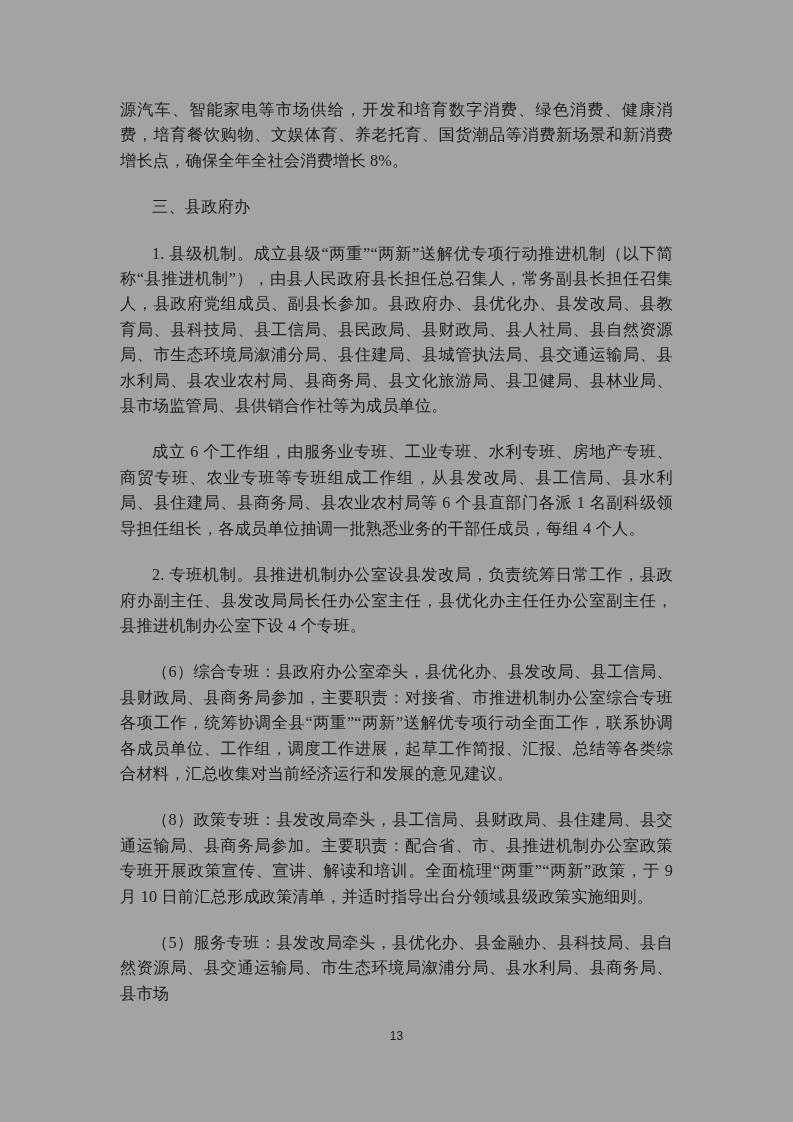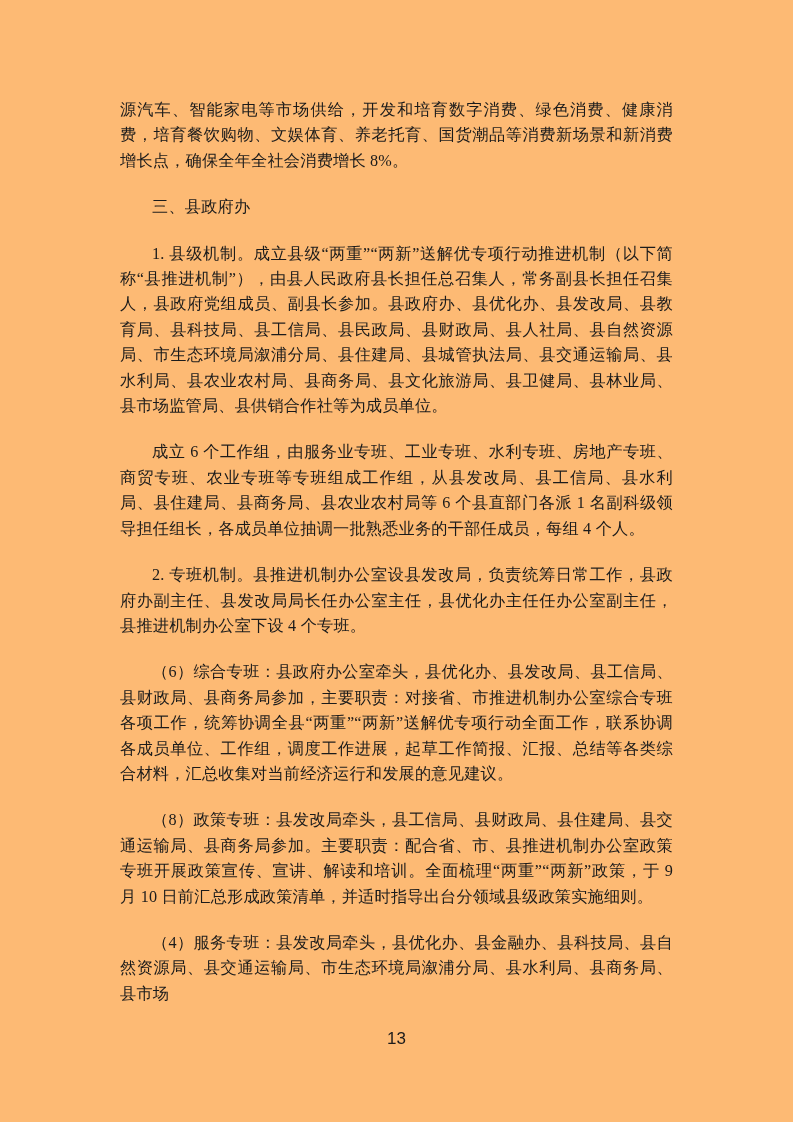--- a/index.html
+++ b/index.html
@@ -4,21 +4,21 @@
 <style>
   html, body {
     margin: 0;
     padding: 0;
     background: #ffffff;
   }
   .page {
     position: relative;
     width: 793px;
     height: 1122px;
-    background: #fdba74;
+    background: #a3a3a3;
     overflow: hidden;
   }
   .content {
     position: absolute;
     left: 120px;
     top: 98px;
     width: 553px;
     font-family: "Liberation Serif", "DejaVu Serif", serif;
     font-size: 16.2px;
     line-height: 25.4px;
@@ -33,32 +33,32 @@
   .content p.flush {
     text-indent: 0;
   }
   .page-number {
     position: absolute;
     top: 1029px;
     left: 0;
     width: 100%;
     text-align: center;
     font-family: "Liberation Sans", "DejaVu Sans", sans-serif;
-    font-size: 17px;
+    font-size: 12px;
     color: #1b1b1b;
   }
 </style>
 </head>
 <body>
 
 <div class="page">
   <div class="content">
     <p class="flush">源汽车、智能家电等市场供给，开发和培育数字消费、绿色消费、健康消费，培育餐饮购物、文娱体育、养老托育、国货潮品等消费新场景和新消费增长点，确保全年全社会消费增长 8%。</p>
     <p>三、县政府办</p>
     <p>1. 县级机制。成立县级“两重”“两新”送解优专项行动推进机制（以下简称“县推进机制”），由县人民政府县长担任总召集人，常务副县长担任召集人，县政府党组成员、副县长参加。县政府办、县优化办、县发改局、县教育局、县科技局、县工信局、县民政局、县财政局、县人社局、县自然资源局、市生态环境局溆浦分局、县住建局、县城管执法局、县交通运输局、县水利局、县农业农村局、县商务局、县文化旅游局、县卫健局、县林业局、县市场监管局、县供销合作社等为成员单位。</p>
     <p>成立 6 个工作组，由服务业专班、工业专班、水利专班、房地产专班、商贸专班、农业专班等专班组成工作组，从县发改局、县工信局、县水利局、县住建局、县商务局、县农业农村局等 6 个县直部门各派 1 名副科级领导担任组长，各成员单位抽调一批熟悉业务的干部任成员，每组 4 个人。</p>
     <p>2. 专班机制。县推进机制办公室设县发改局，负责统筹日常工作，县政府办副主任、县发改局局长任办公室主任，县优化办主任任办公室副主任，县推进机制办公室下设 4 个专班。</p>
     <p>（6）综合专班：县政府办公室牵头，县优化办、县发改局、县工信局、县财政局、县商务局参加，主要职责：对接省、市推进机制办公室综合专班各项工作，统筹协调全县“两重”“两新”送解优专项行动全面工作，联系协调各成员单位、工作组，调度工作进展，起草工作简报、汇报、总结等各类综合材料，汇总收集对当前经济运行和发展的意见建议。</p>
     <p>（8）政策专班：县发改局牵头，县工信局、县财政局、县住建局、县交通运输局、县商务局参加。主要职责：配合省、市、县推进机制办公室政策专班开展政策宣传、宣讲、解读和培训。全面梳理“两重”“两新”政策，于 9 月 10 日前汇总形成政策清单，并适时指导出台分领域县级政策实施细则。</p>
-    <p>（4）服务专班：县发改局牵头，县优化办、县金融办、县科技局、县自然资源局、县交通运输局、市生态环境局溆浦分局、县水利局、县商务局、县市场</p>
+    <p>（5）服务专班：县发改局牵头，县优化办、县金融办、县科技局、县自然资源局、县交通运输局、市生态环境局溆浦分局、县水利局、县商务局、县市场</p>
   </div>
   <div class="page-number">13</div>
 </div>
 
 </body></html>

